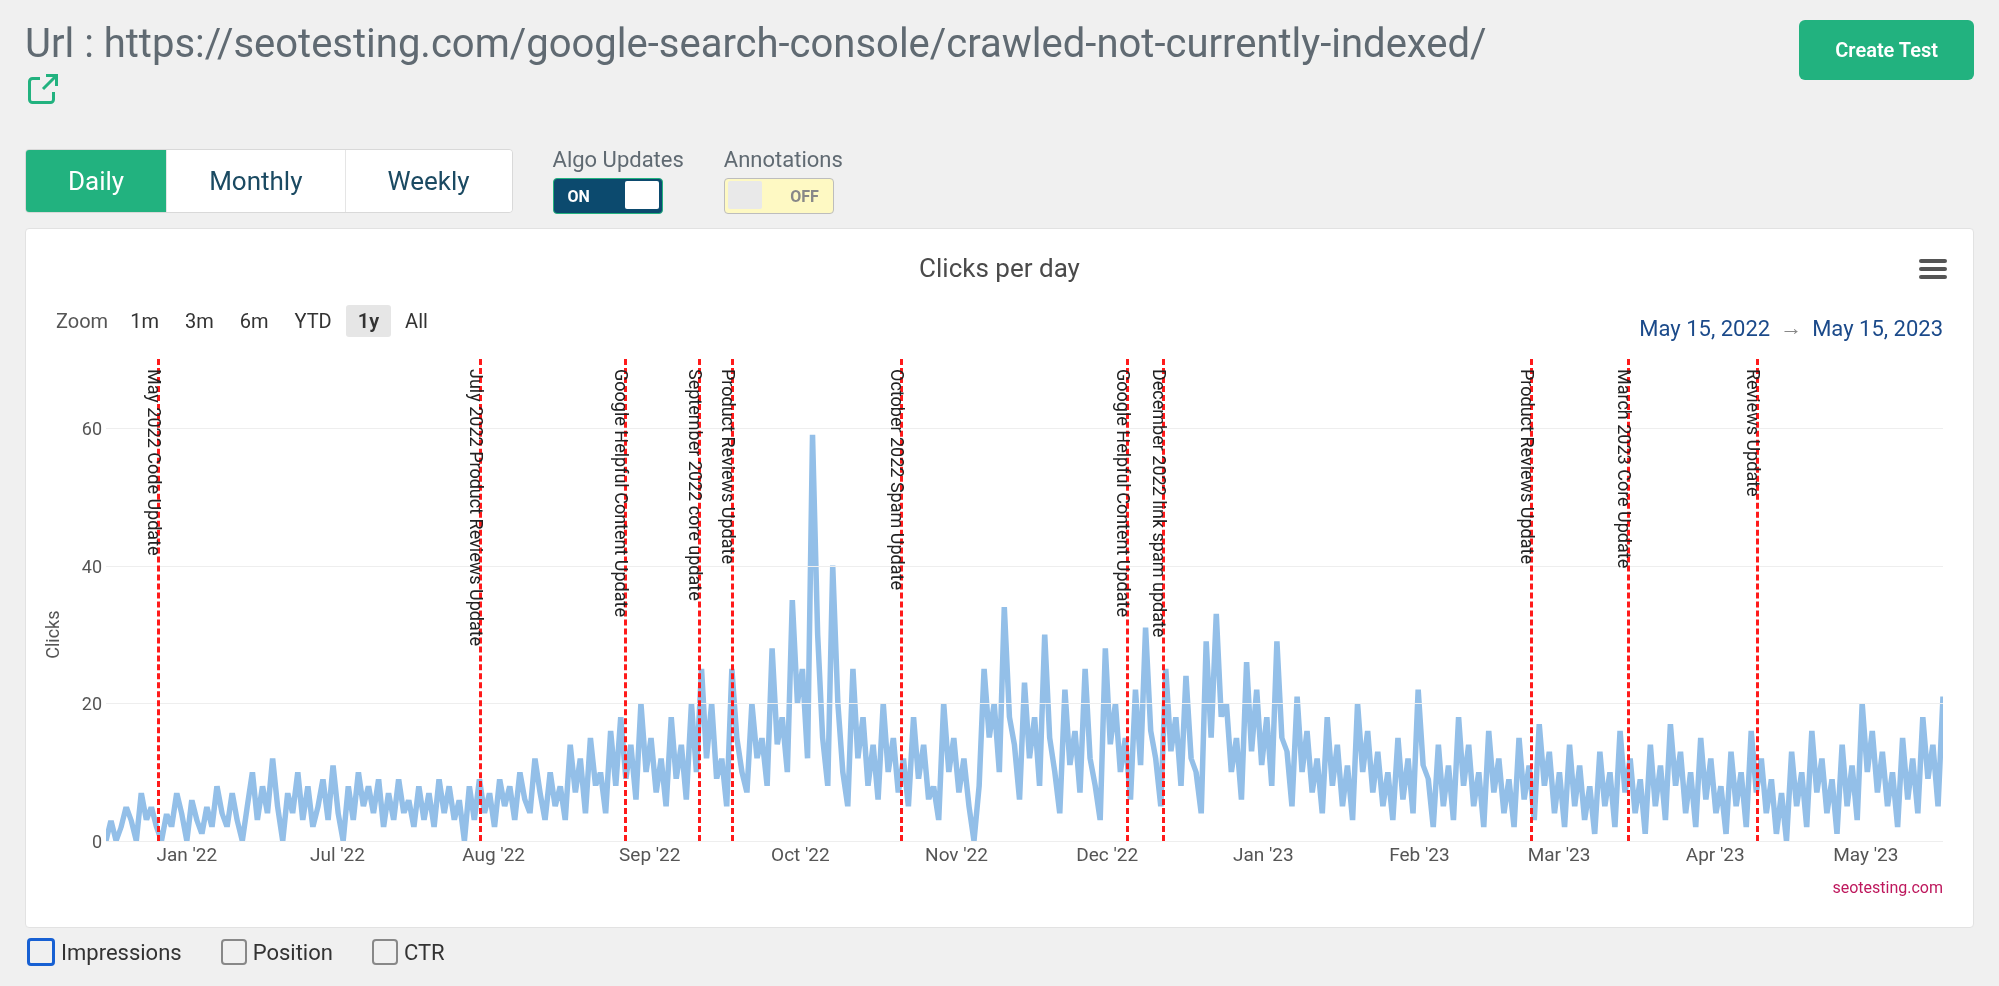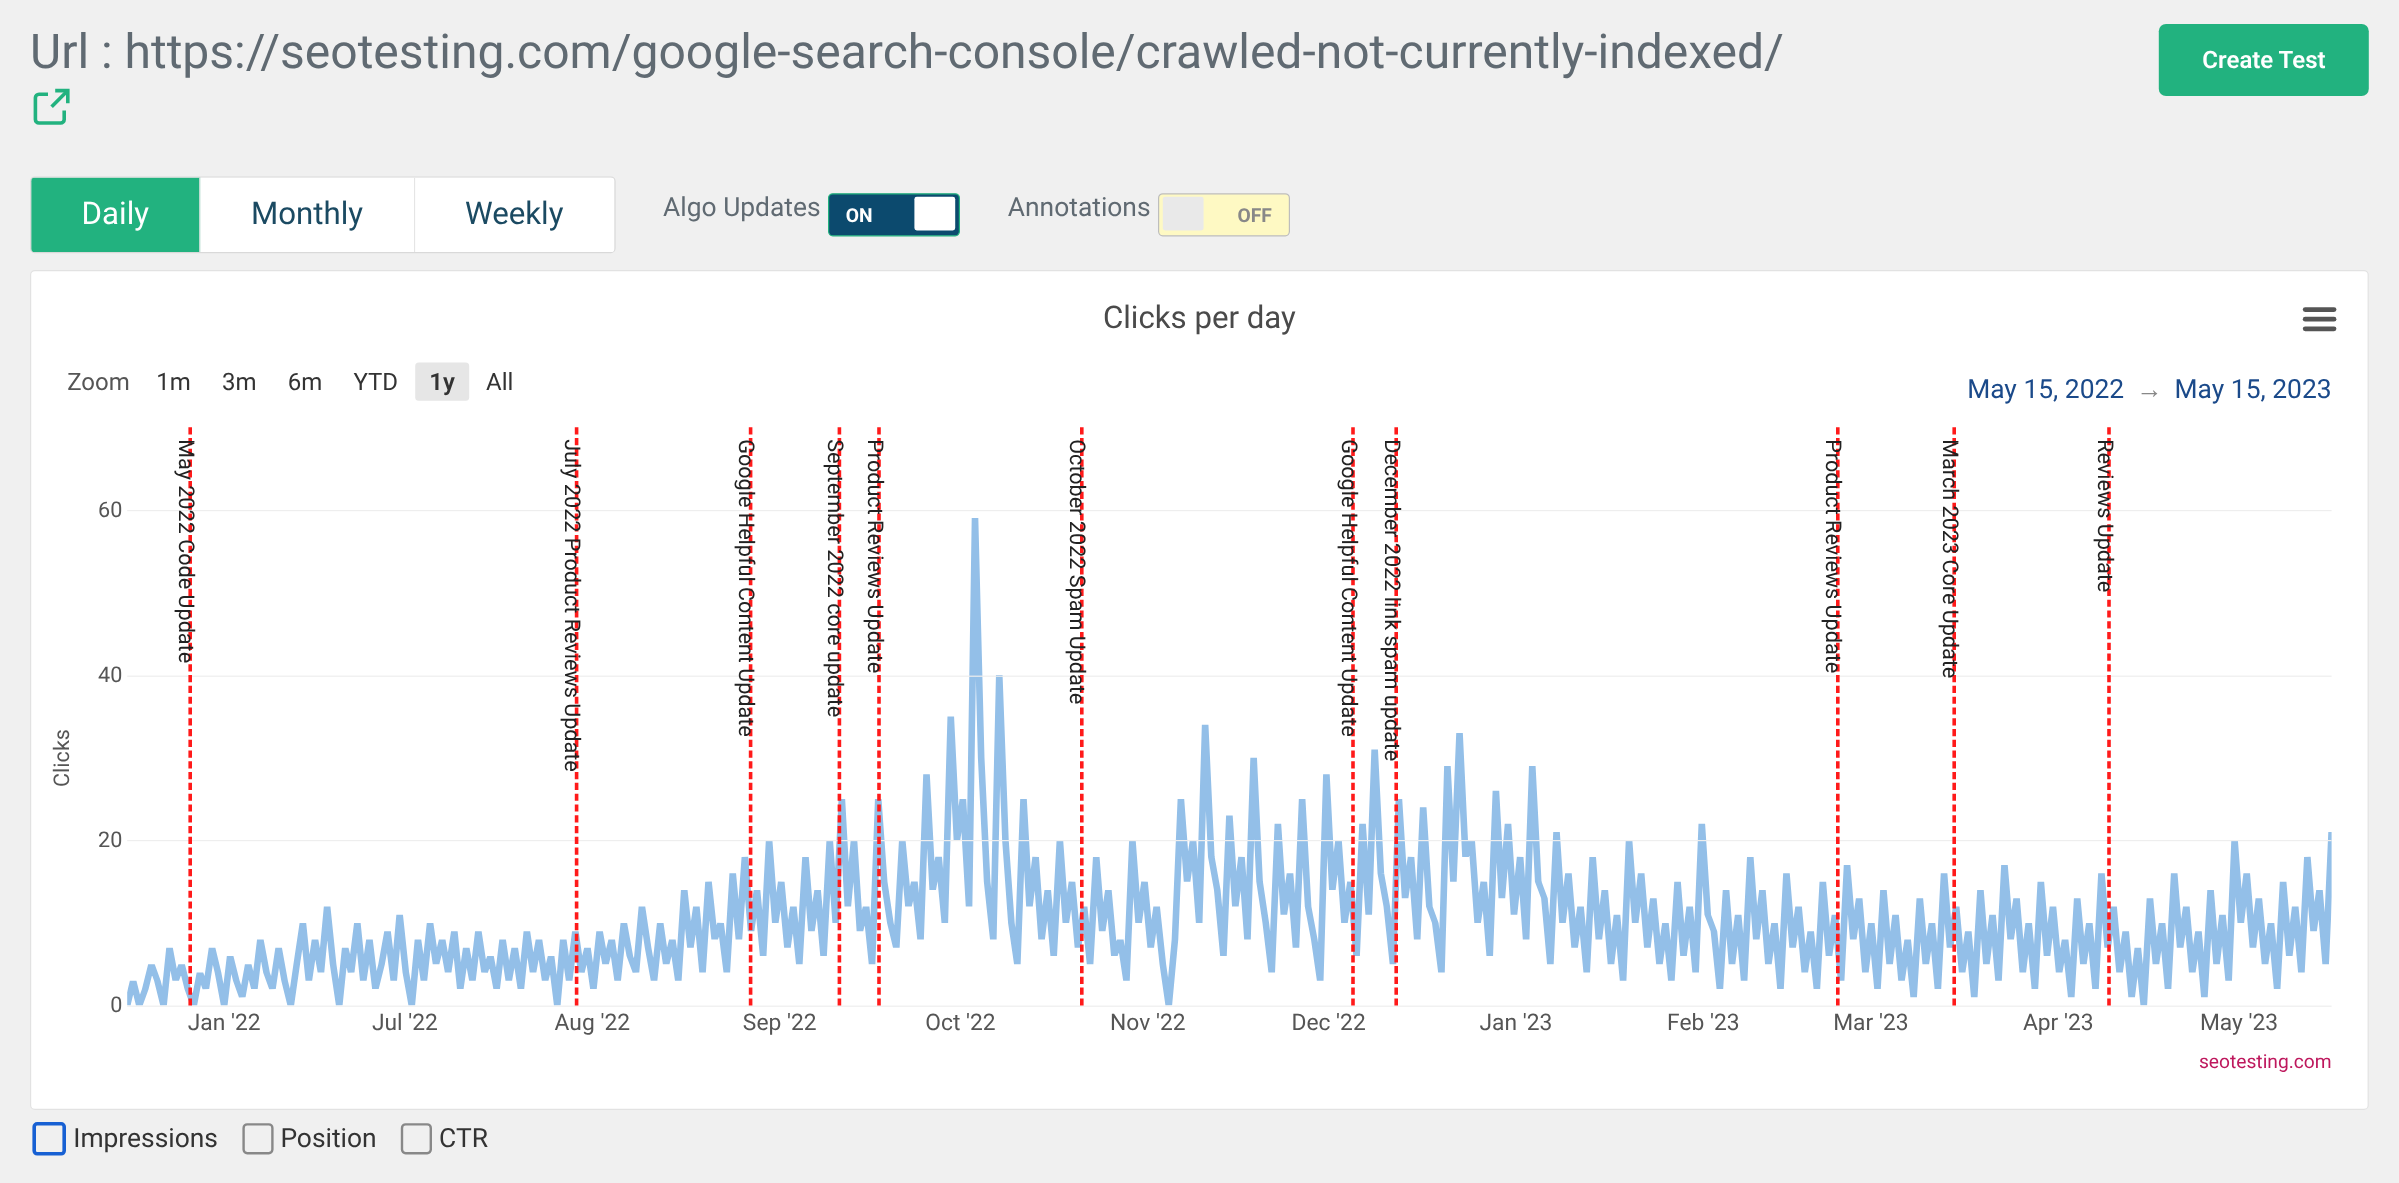--- a/index.html
+++ b/index.html
@@ -10,21 +10,21 @@
   .url-line{font-size:40px;color:#606a72;font-weight:400;}
   .open-icon{color:#22b27f;}
   .open-icon svg{width:36px;height:36px;stroke:#22b27f;stroke-width:2;fill:none;}
   .create-btn{background:#22b27f;color:#fff;border-radius:6px;padding:18px 36px;font-size:20px;font-weight:600;text-align:center;line-height:1.2;cursor:pointer;}
   
   .ctrl-row{display:flex;align-items:center;gap:20px;margin-top:36px;}
   .tabgrp{display:flex;border:1px solid #d9d9d9;border-radius:4px;overflow:hidden;}
   .tab{padding:16px 42px;font-size:26px;font-weight:400;color:#1b4a62;background:#fff;cursor:pointer;border-right:1px solid #e5e5e5;}
   .tab:last-child{border-right:none;}
   .tab.active{background:#22b27f;color:#fff;}
-  .togblk{display:flex;flex-direction:row;align-items:flex-start;gap:6px;margin-left:20px;}
+  .togblk{display:flex;flex-direction:column;align-items:flex-start;gap:6px;margin-left:20px;}
   .toglbl{font-size:22px;color:#606a72;}
   .togsw{width:108px;height:34px;border-radius:4px;border:1px solid #bdbdbd;position:relative;display:flex;align-items:center;cursor:pointer;}
   .togsw.on{background:#0c4a6e;border-color:#22b27f;}
   .togsw.off{background:#fef9c3;}
   .togsw .knob{width:34px;height:28px;background:#fff;border-radius:2px;position:absolute;top:2px;}
   .togsw.on .knob{right:3px;}
   .togsw.off .knob{left:3px;background:#e9e9e9;}
   .togsw .txt{font-size:16px;font-weight:700;position:absolute;}
   .togsw.on .txt{left:14px;color:#fff;}
   .togsw.off .txt{right:14px;color:#888;}
@@ -45,21 +45,21 @@
   .gridline{position:absolute;left:0;right:0;height:1px;background:#eee;}
   .ylbl{position:absolute;left:-2px;top:50%;transform:rotate(-90deg) translate(-50%,-28px);font-size:18px;color:#555;}
   .xaxis{position:absolute;left:80px;right:30px;bottom:56px;height:28px;}
   .xtick{position:absolute;font-size:19px;color:#555;transform:translateX(-50%);}
   .credit{position:absolute;right:30px;bottom:30px;font-size:16px;color:#be185d;}
   .annline{position:absolute;top:0;bottom:0;border-left:3px dashed #ff1a1a;}
   .anntxt{position:absolute;top:10px;font-size:18px;color:#222;white-space:nowrap;transform:rotate(90deg);transform-origin:left top;}
   .series{position:absolute;left:0;top:0;width:100%;height:100%;}
   .series path{fill:none;stroke:#93bfe8;stroke-width:3;}
   
-  .footchk{display:flex;gap:20px;margin-top:10px;padding-left:2px;align-items:center;}
+  .footchk{display:flex;gap:39px;margin-top:10px;padding-left:2px;align-items:center;}
   .chk{display:flex;align-items:center;gap:6px;font-size:22px;color:#333;cursor:pointer;}
   .chkbox{width:22px;height:22px;border:2px solid #888;border-radius:4px;display:inline-block;}
   .chkbox.blue{border-color:#1760d3;border-width:3px;}
 </style>
 </head>
 <body>
 
 <div class="wrap">
 
   <div class="hdr">

